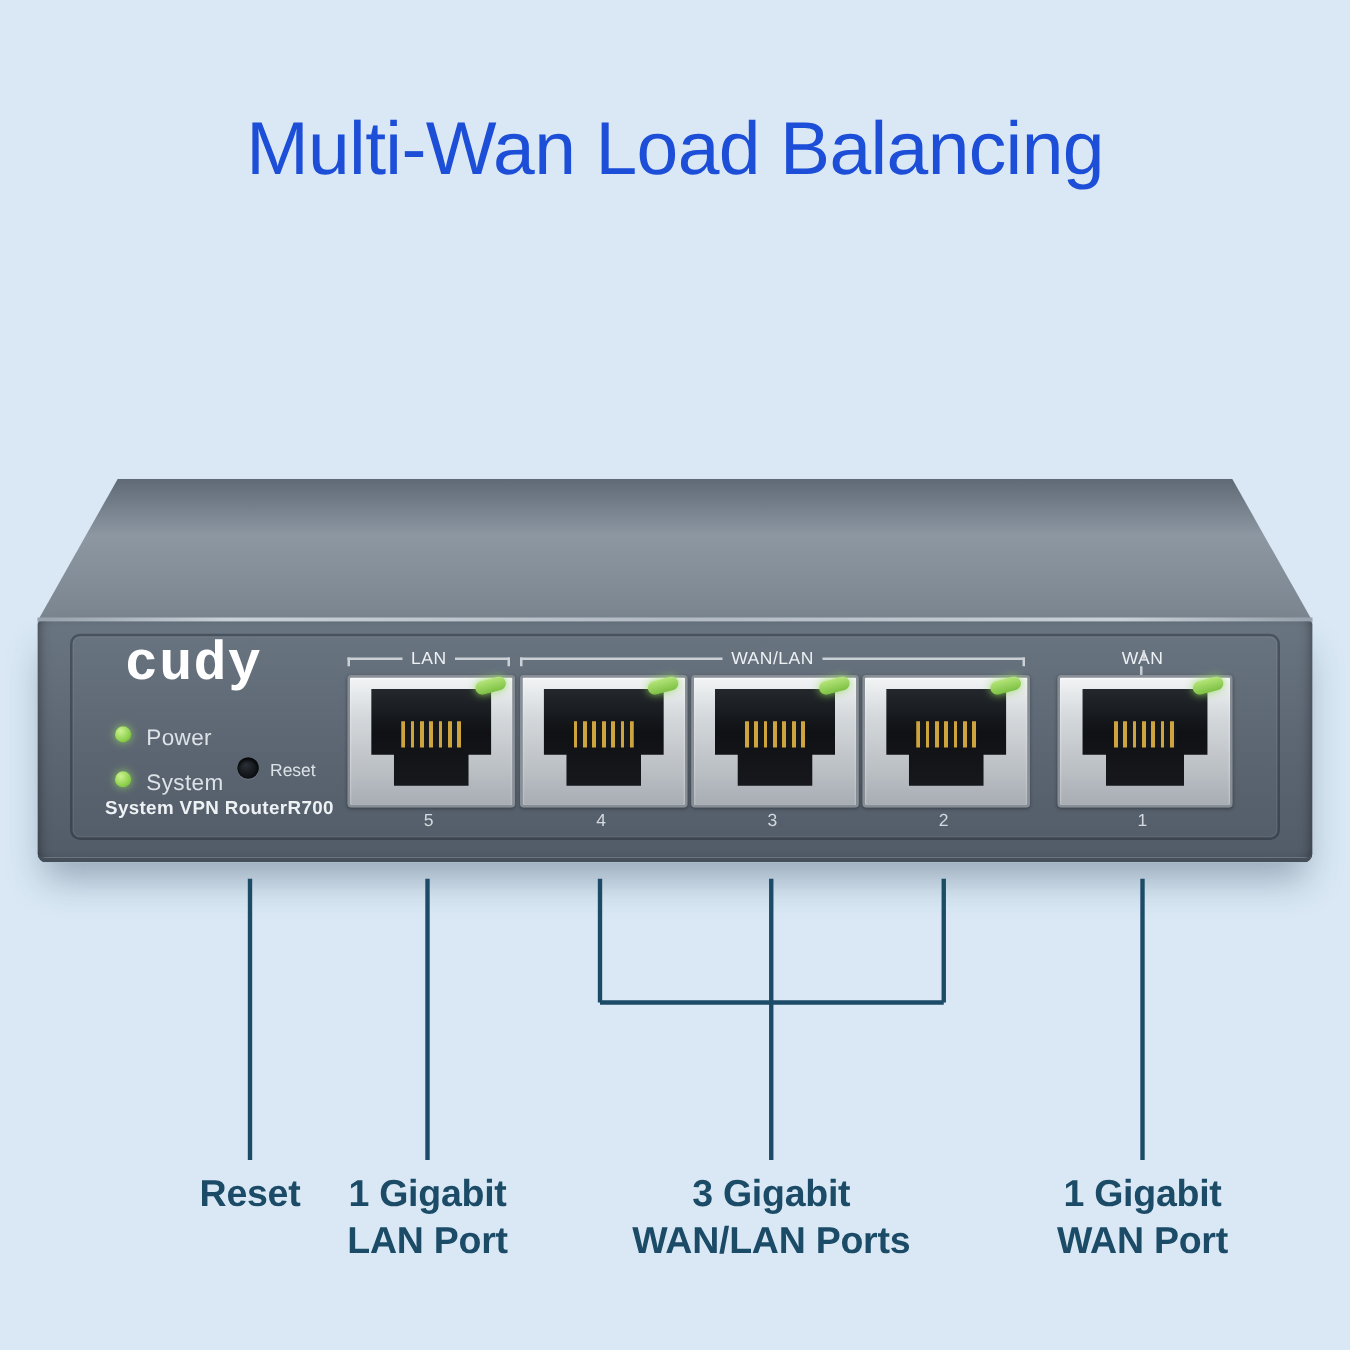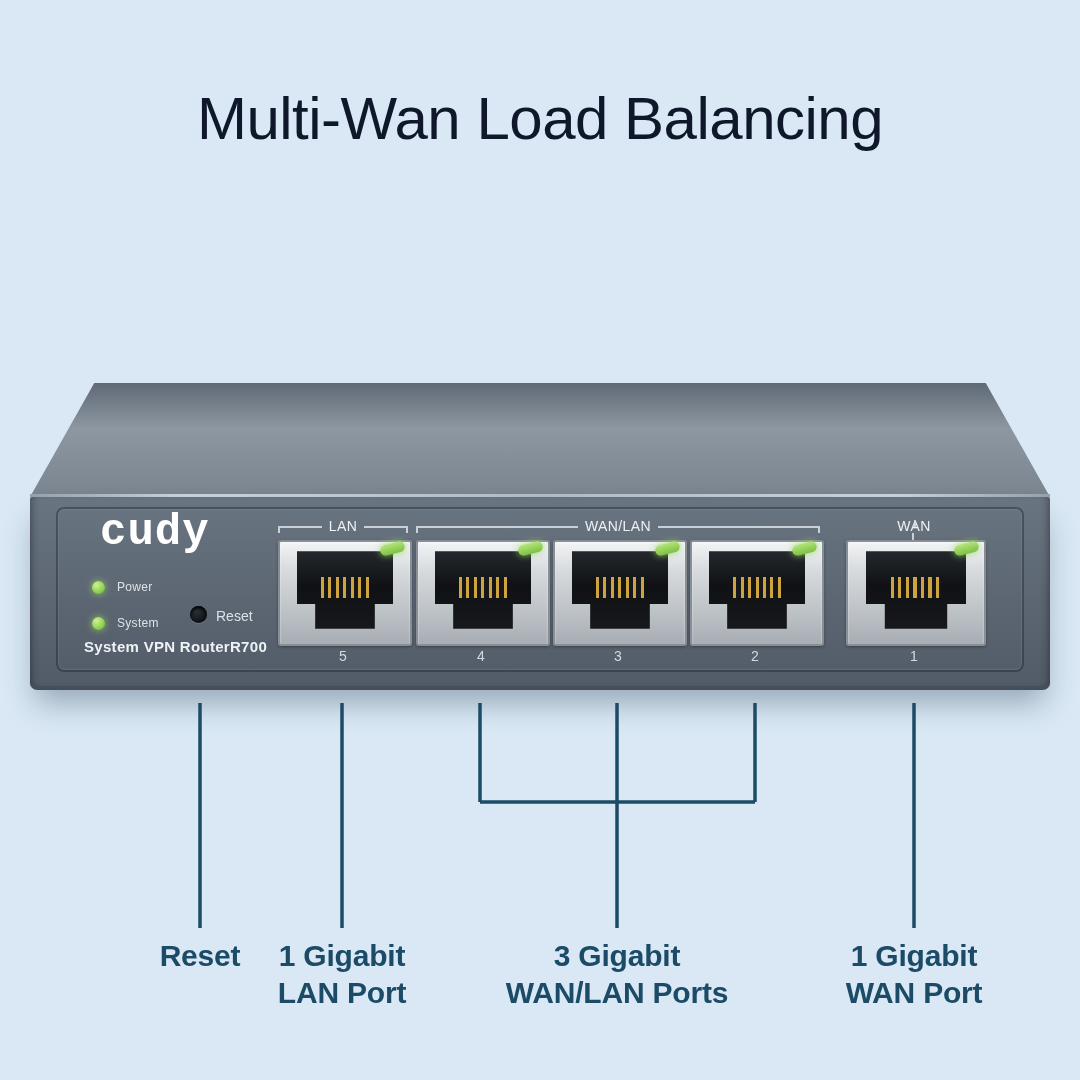--- a/index.html
+++ b/index.html
@@ -1,21 +1,21 @@
 <!DOCTYPE html>
 <html><head>
 <meta charset="utf-8">
 <style>
   html,body{margin:0;padding:0;}
   body{width:1080px;height:1080px;font-family:"Liberation Sans",sans-serif;}
   .page{position:relative;width:1080px;height:1080px;background:#d9e8f4;overflow:hidden;}
 
   
   .title{position:absolute;top:84px;left:0;width:100%;margin:0;text-align:center;
-    font-size:60px;font-weight:500;letter-spacing:-0.5px;color:#0f172a;}
+    font-size:60px;font-weight:500;letter-spacing:-0.5px;color:#1d4ed8;}
 
   
   .router{position:absolute;left:30px;top:383px;width:1020px;height:307px;}
   .router-top{position:absolute;left:0;top:0;width:100%;height:114px;
     background:linear-gradient(180deg,#5f6a76 0%,#8d97a2 40%,#79848f 100%);
     clip-path:polygon(6.3% 0,93.7% 0,100% 100%,0 100%);}
   .top-highlight{position:absolute;left:0;top:111px;width:100%;height:4px;
     background:linear-gradient(90deg,#98a2ac,#ccd3da 15%,#b4bcc5 50%,#ccd3da 85%,#98a2ac);}
   .router-front{position:absolute;left:0;top:114px;width:100%;height:189px;
     background:linear-gradient(180deg,#6a7582 0%,#5c6673 55%,#525c68 100%);
@@ -26,21 +26,21 @@
     box-shadow:inset 0 0 0 1px rgba(255,255,255,.07);}
 
   
   .brand{position:absolute;left:70px;top:10px;font-size:44px;font-weight:bold;color:#ffffff;
     letter-spacing:1px;font-family:Liberation Mono, monospace;}
   .led{position:absolute;width:13px;height:13px;border-radius:50%;
     background:radial-gradient(circle at 35% 30%,#cdf291,#8ed14e 60%,#67a436);
     box-shadow:0 0 7px rgba(150,220,90,.85);}
   .led-power{left:62px;top:84px;}
   .led-system{left:62px;top:120px;}
-  .led-label{position:absolute;font-size:12px;color:#dde2e7;letter-spacing:.3px;}
+  .led-label{position:absolute;font-size:18px;color:#dde2e7;letter-spacing:.3px;}
   .lbl-power{left:87px;top:83px;}
   .lbl-system{left:87px;top:119px;}
   .reset-btn{position:absolute;left:160px;top:109px;width:17px;height:17px;border-radius:50%;
     background:radial-gradient(circle at 40% 35%,#2a3036,#0e1215 70%);
     box-shadow:inset 0 2px 3px rgba(0,0,0,.9),0 1px 1px rgba(255,255,255,.12);}
   .reset-lbl{position:absolute;left:186px;top:111px;font-size:14px;color:#dde2e7;}
   .model{position:absolute;left:54px;top:141px;font-size:15px;font-weight:bold;color:#eef2f5;letter-spacing:.3px;}
   .model .num{margin-left:0;}
 
   

